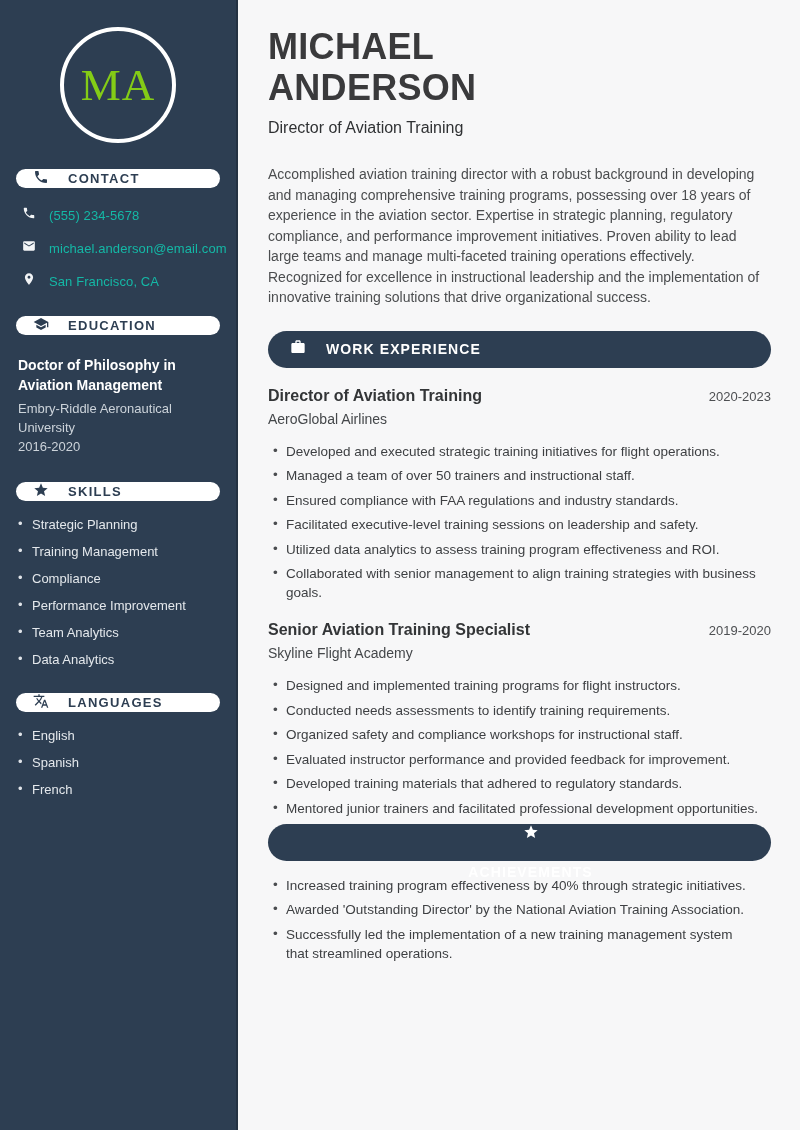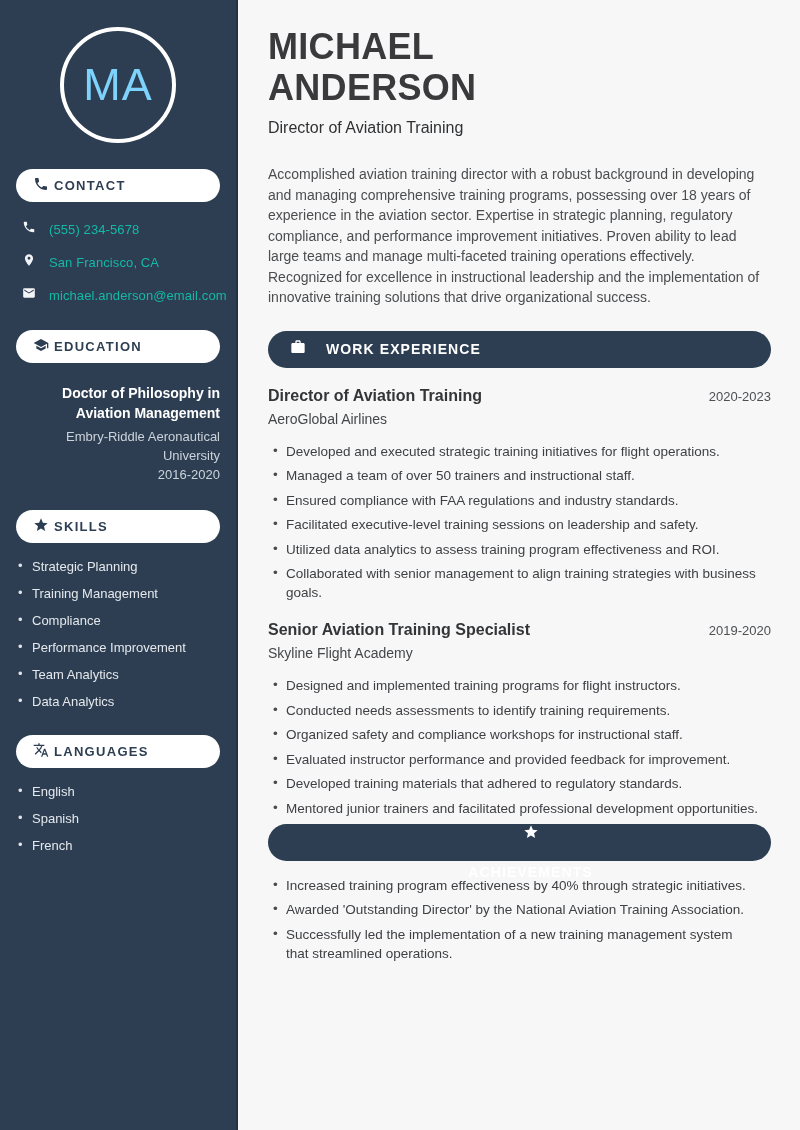--- a/index.html
+++ b/index.html
@@ -24,33 +24,34 @@
     border-right: 2px solid #243242;
     color: #e8ebee;
     padding: 27px 16px 20px 16px;
   }
   .avatar {
     width: 116px; height: 116px;
     border: 4px solid #ffffff;
     border-radius: 50%;
     margin: 0 auto;
     display: flex; align-items: center; justify-content: center;
-    color: #7dd3fc;
+    color: #84cc16;
     font-size: 45px;
     font-weight: 500;
     letter-spacing: 1px;
+    font-family: Liberation Serif, serif;
   }
   .side-pill {
     margin-top: 26px;
-    height: 33px;
+    height: 19px;
     background: #ffffff;
     border-radius: 17px;
     display: flex;
     align-items: center;
-    gap: 5px;
+    gap: 19px;
     padding-left: 17px;
     color: #2d3e52;
   }
   .side-pill .pill-label {
     font-size: 13px;
     font-weight: bold;
     letter-spacing: 1.3px;
   }
   .side-pill svg { width: 16px; height: 16px; fill: #2d3e52; flex: 0 0 auto; }
 
@@ -58,21 +59,21 @@
   .contact-item {
     display: flex;
     align-items: center;
     gap: 13px;
     margin-bottom: 15px;
     padding-left: 6px;
   }
   .contact-item svg { width: 14px; height: 14px; fill: #f2f4f6; flex: 0 0 auto; }
   .contact-item .contact-text { font-size: 13px; color: #14b8a6; letter-spacing: 0.1px; }
 
-  .edu-block { margin-top: 21px; padding-left: 2px; text-align: right; }
+  .edu-block { margin-top: 21px; padding-left: 2px; }
   .edu-degree {
     font-size: 14px;
     font-weight: bold;
     color: #ffffff;
     line-height: 19.5px;
   }
   .edu-school {
     margin-top: 4px;
     font-size: 13px;
     color: #ccd3da;
@@ -195,32 +196,32 @@
         <span>
           <svg viewBox="0 0 24 24">
               <path d="M6.62 10.79c1.44 2.83 3.76 5.14 6.59 6.59l2.2-2.2c.27-.27.67-.36 1.02-.24 1.12.37 2.33.57 3.57.57.55 0 1 .45 1 1V20c0 .55-.45 1-1 1-9.39 0-17-7.61-17-17 0-.55.45-1 1-1h3.5c.55 0 1 .45 1 1 0 1.25.2 2.45.57 3.57.11.35.03.74-.25 1.02l-2.2 2.2z"></path>
             </svg>
         </span>
         <span class="contact-text">(555) 234-5678</span>
       </div>
       <div class="contact-item">
         <span>
           <svg viewBox="0 0 24 24">
+              <path d="M20 4H4c-1.1 0-1.99.9-1.99 2L2 18c0 1.1.9 2 2 2h16c1.1 0 2-.9 2-2V6c0-1.1-.9-2-2-2zm0 4l-8 5-8-5V6l8 5 8-5v2z"></path>
+            </svg>
+        </span>
+        <span class="contact-text">michael.anderson@email.com</span>
+      </div>
+      <div class="contact-item">
+        <span>
+          <svg viewBox="0 0 24 24">
               <path d="M12 2C8.13 2 5 5.13 5 9c0 5.25 7 13 7 13s7-7.75 7-13c0-3.87-3.13-7-7-7zm0 9.5c-1.38 0-2.5-1.12-2.5-2.5s1.12-2.5 2.5-2.5 2.5 1.12 2.5 2.5-1.12 2.5-2.5 2.5z"></path>
             </svg>
         </span>
         <span class="contact-text">San Francisco, CA</span>
-      </div>
-      <div class="contact-item">
-        <span>
-          <svg viewBox="0 0 24 24">
-              <path d="M20 4H4c-1.1 0-1.99.9-1.99 2L2 18c0 1.1.9 2 2 2h16c1.1 0 2-.9 2-2V6c0-1.1-.9-2-2-2zm0 4l-8 5-8-5V6l8 5 8-5v2z"></path>
-            </svg>
-        </span>
-        <span class="contact-text">michael.anderson@email.com</span>
       </div>
     </div>
 
     <div class="side-pill">
       <span>
         <svg viewBox="0 0 24 24">
             <path d="M12 3L1 9l11 6 9-4.91V17h2V9L12 3zM5 13.18v4L12 21l7-3.82v-4L12 17l-7-3.82z"></path>
           </svg>
       </span>
       <span class="pill-label">EDUCATION</span>

